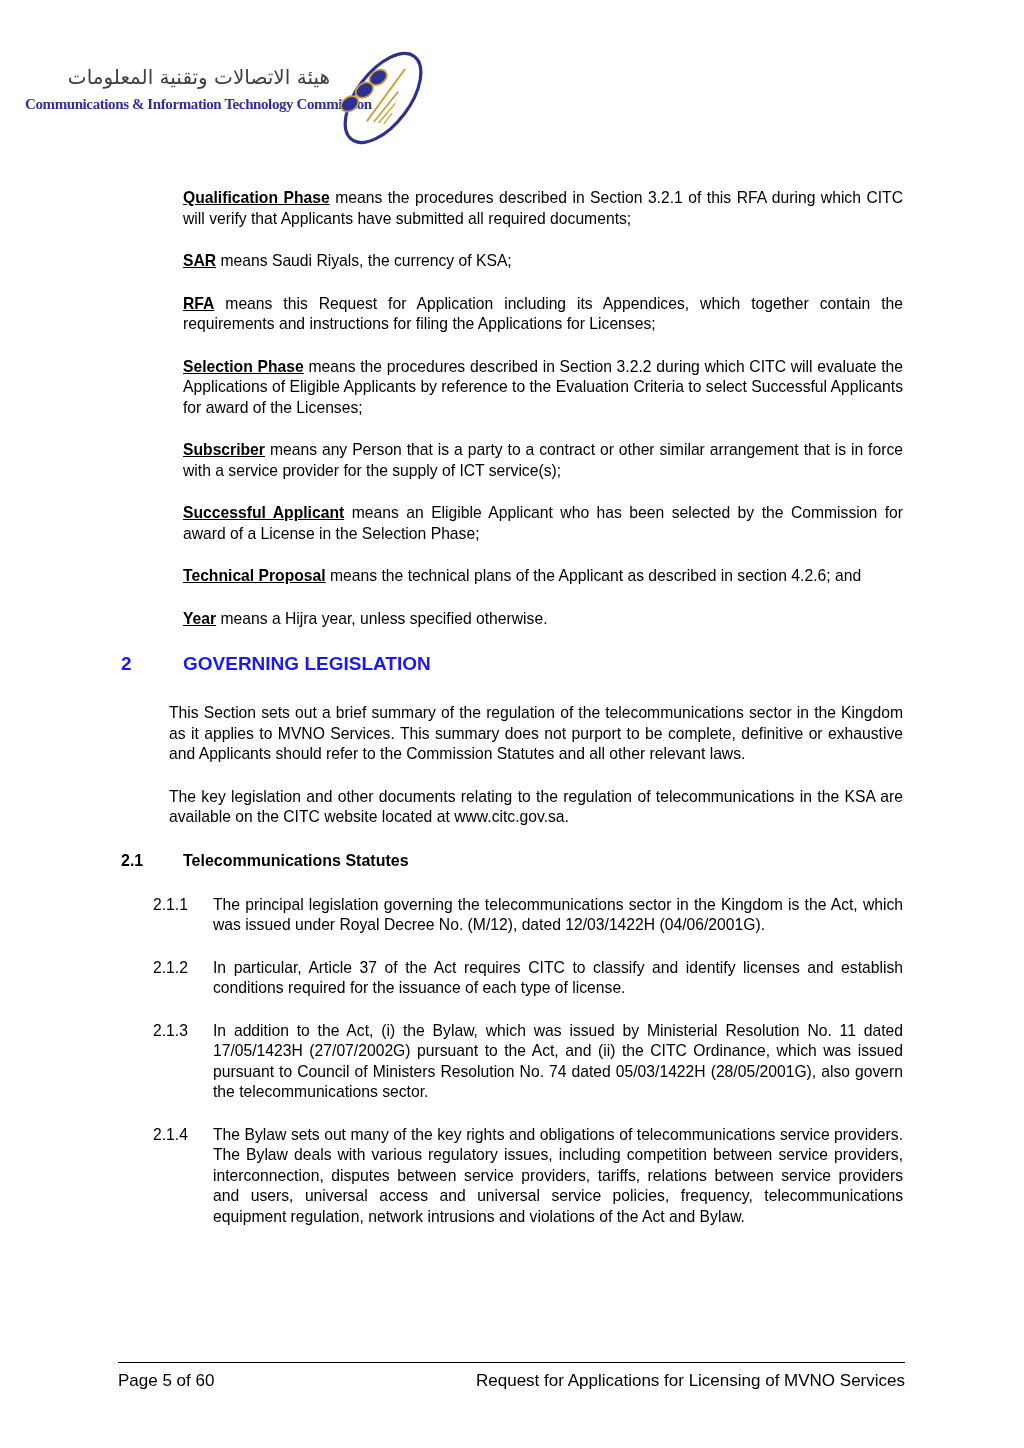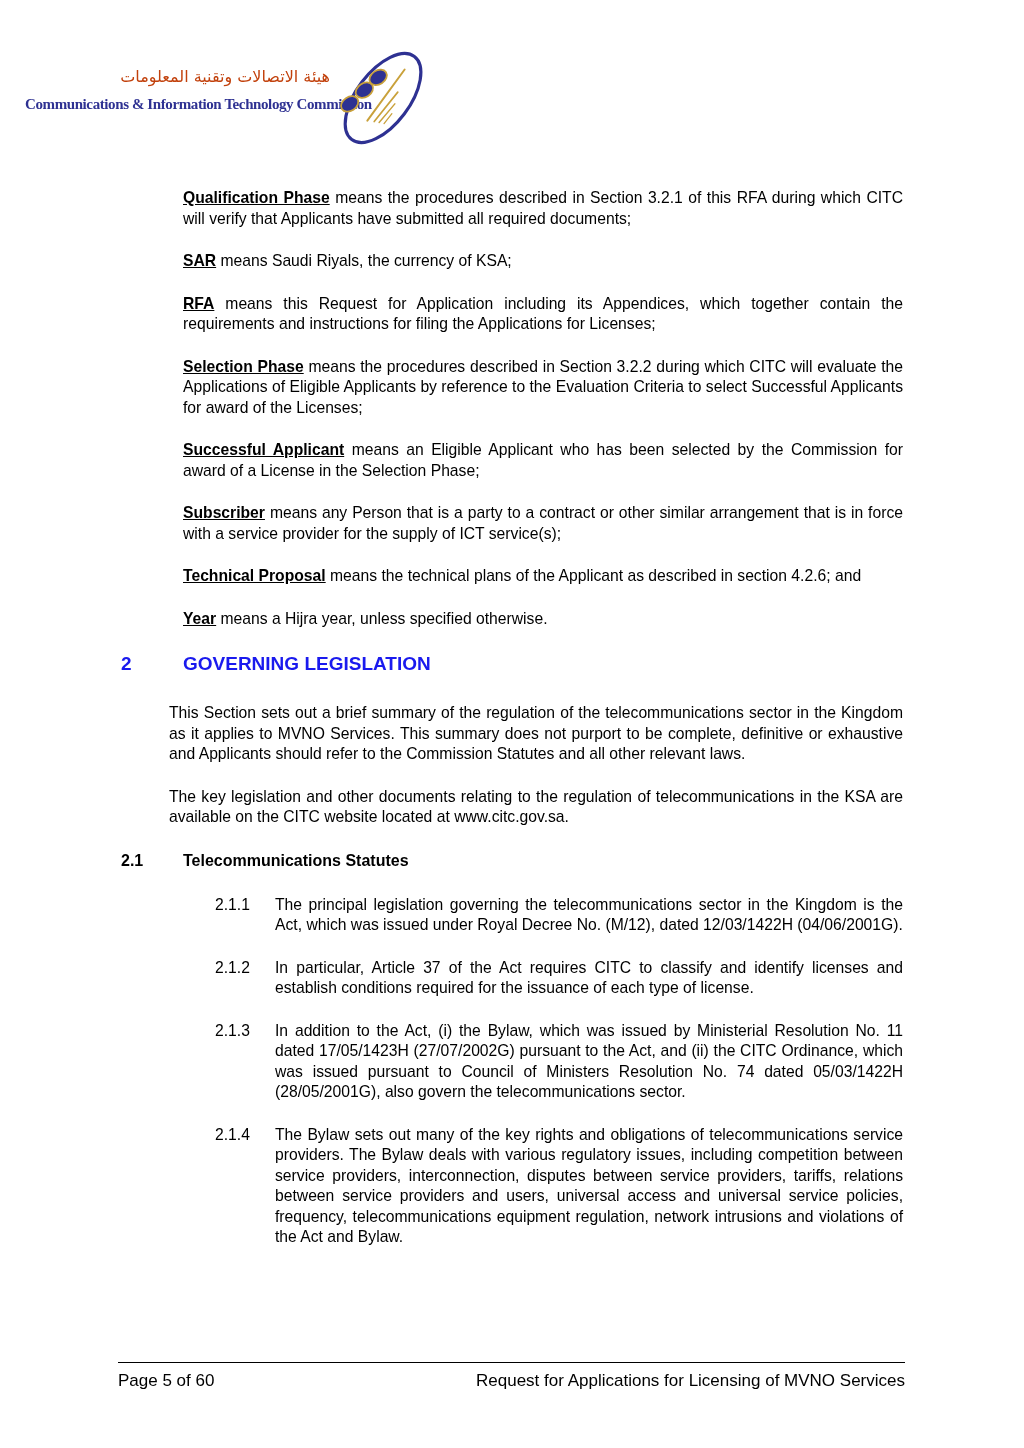--- a/index.html
+++ b/index.html
@@ -11,21 +11,21 @@
     font-family:"Liberation Sans", sans-serif;
     color:#000;
     overflow:hidden;
   }
   
   .logo { position:absolute; top:42px; left:25px; display:flex; align-items:flex-start; }
   .logo-text { width:305px; padding-top:20px; }
   .logo-ar {
     direction:rtl; text-align:right;
     font-family:"DejaVu Sans", sans-serif;
-    font-size:16px; line-height:30px; color:#c2410c;
+    font-size:20px; line-height:30px; color:#404040;
   }
   .logo-en {
     font-family:"Liberation Serif", serif;
     font-weight:bold; font-size:15px; letter-spacing:-0.4px;
     color:#2e3192; margin-top:4px; white-space:nowrap;
   }
   .logo-mark { display:block; margin-left:2px; }
   
   .content {
     position:absolute; top:188px; left:121px; width:782px;
@@ -38,21 +38,21 @@
     display:flex; color:#1a1aee; font-weight:bold;
     font-size:19px; line-height:26px;
     margin:10px 0 26px 0;
   }
   .h1 .num { width:62px; flex:0 0 62px; }
   .h2 {
     display:flex; font-weight:bold; font-size:16px; line-height:21px;
     margin:12px 0 24px 0;
   }
   .h2 .num { width:62px; flex:0 0 62px; }
-  .item { display:flex; margin:0 0 22px 94px; }
+  .item { display:flex; margin:0 0 22px 32px; }
   .item .inum { width:60px; flex:0 0 60px; }
   .item .itext { flex:1; text-align:justify; }
   
   .footer {
     position:absolute; left:118px; right:119px; top:1362px;
     border-top:1.6px solid #000;
     padding-top:8px;
     display:flex; justify-content:space-between;
     font-size:17px; line-height:19px;
   }
@@ -78,22 +78,22 @@
       <ellipse cx="47" cy="36" rx="9.5" ry="7" fill="#2e3192" stroke="#c9a13b" stroke-width="1.8" transform="rotate(-33 47 36)"></ellipse>
     </svg>
   </header>
 
   <main class="content">
 
     <p class="def"><b>Qualification Phase</b><span> means the procedures described in Section 3.2.1 of this RFA during which CITC will verify that Applicants have submitted all required documents;</span></p>
     <p class="def"><b>SAR</b><span> means Saudi Riyals, the currency of KSA;</span></p>
     <p class="def"><b>RFA</b><span> means this Request for Application including its Appendices, which together contain the requirements and instructions for filing the Applications for Licenses;</span></p>
     <p class="def"><b>Selection Phase</b><span> means the procedures described in Section 3.2.2 during which CITC will evaluate the Applications of Eligible Applicants by reference to the Evaluation Criteria to select Successful Applicants for award of the Licenses;</span></p>
+    <p class="def"><b>Subscriber</b><span> means any Person that is a party to a contract or other similar arrangement that is in force with a service provider for the supply of ICT service(s);</span></p>
     <p class="def"><b>Successful Applicant</b><span> means an Eligible Applicant who has been selected by the Commission for award of a License in the Selection Phase;</span></p>
-    <p class="def"><b>Subscriber</b><span> means any Person that is a party to a contract or other similar arrangement that is in force with a service provider for the supply of ICT service(s);</span></p>
     <p class="def"><b>Technical Proposal</b><span> means the technical plans of the Applicant as described in section 4.2.6; and</span></p>
     <p class="def"><b>Year</b><span> means a Hijra year, unless specified otherwise.</span></p>
 
     <div class="h1">
       <span class="num">2</span>
       <span>GOVERNING LEGISLATION</span>
     </div>
 
     <p class="body-p">This Section sets out a brief summary of the regulation of the telecommunications sector in the Kingdom as it applies to MVNO Services. This summary does not purport to be complete, definitive or exhaustive and Applicants should refer to the Commission Statutes and all other relevant laws.</p>
     <p class="body-p">The key legislation and other documents relating to the regulation of telecommunications in the KSA are available on the CITC website located at www.citc.gov.sa.</p>

